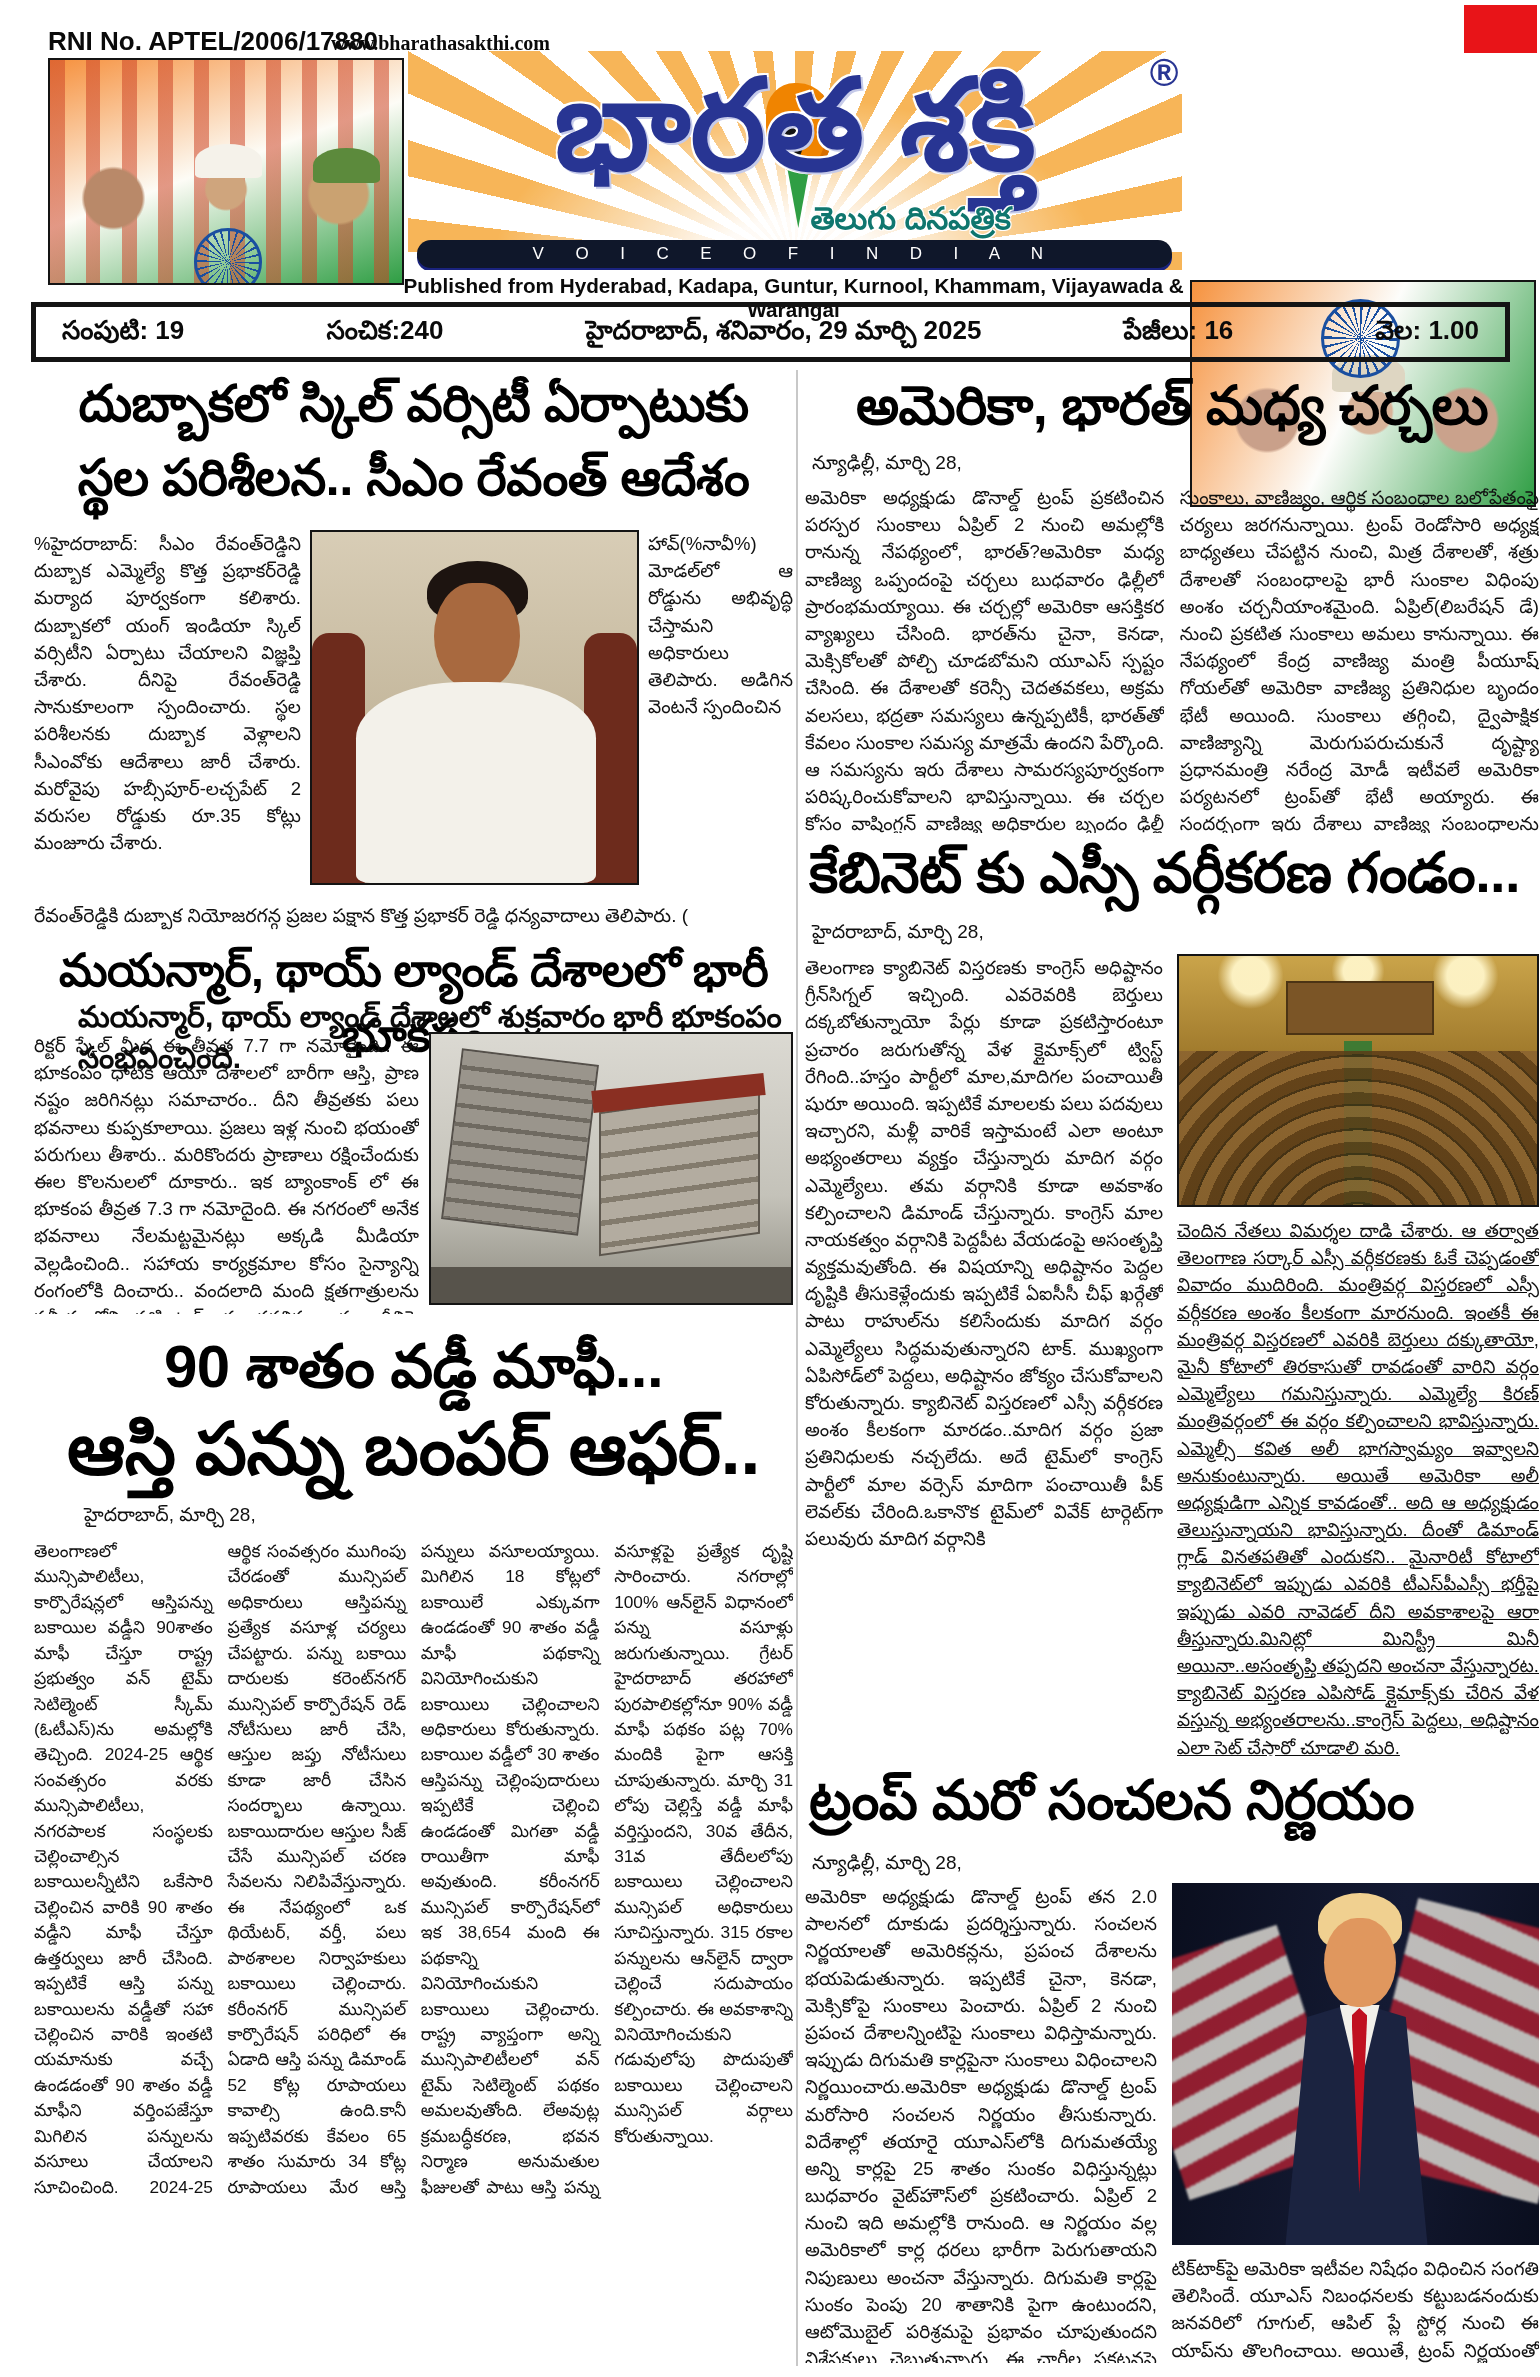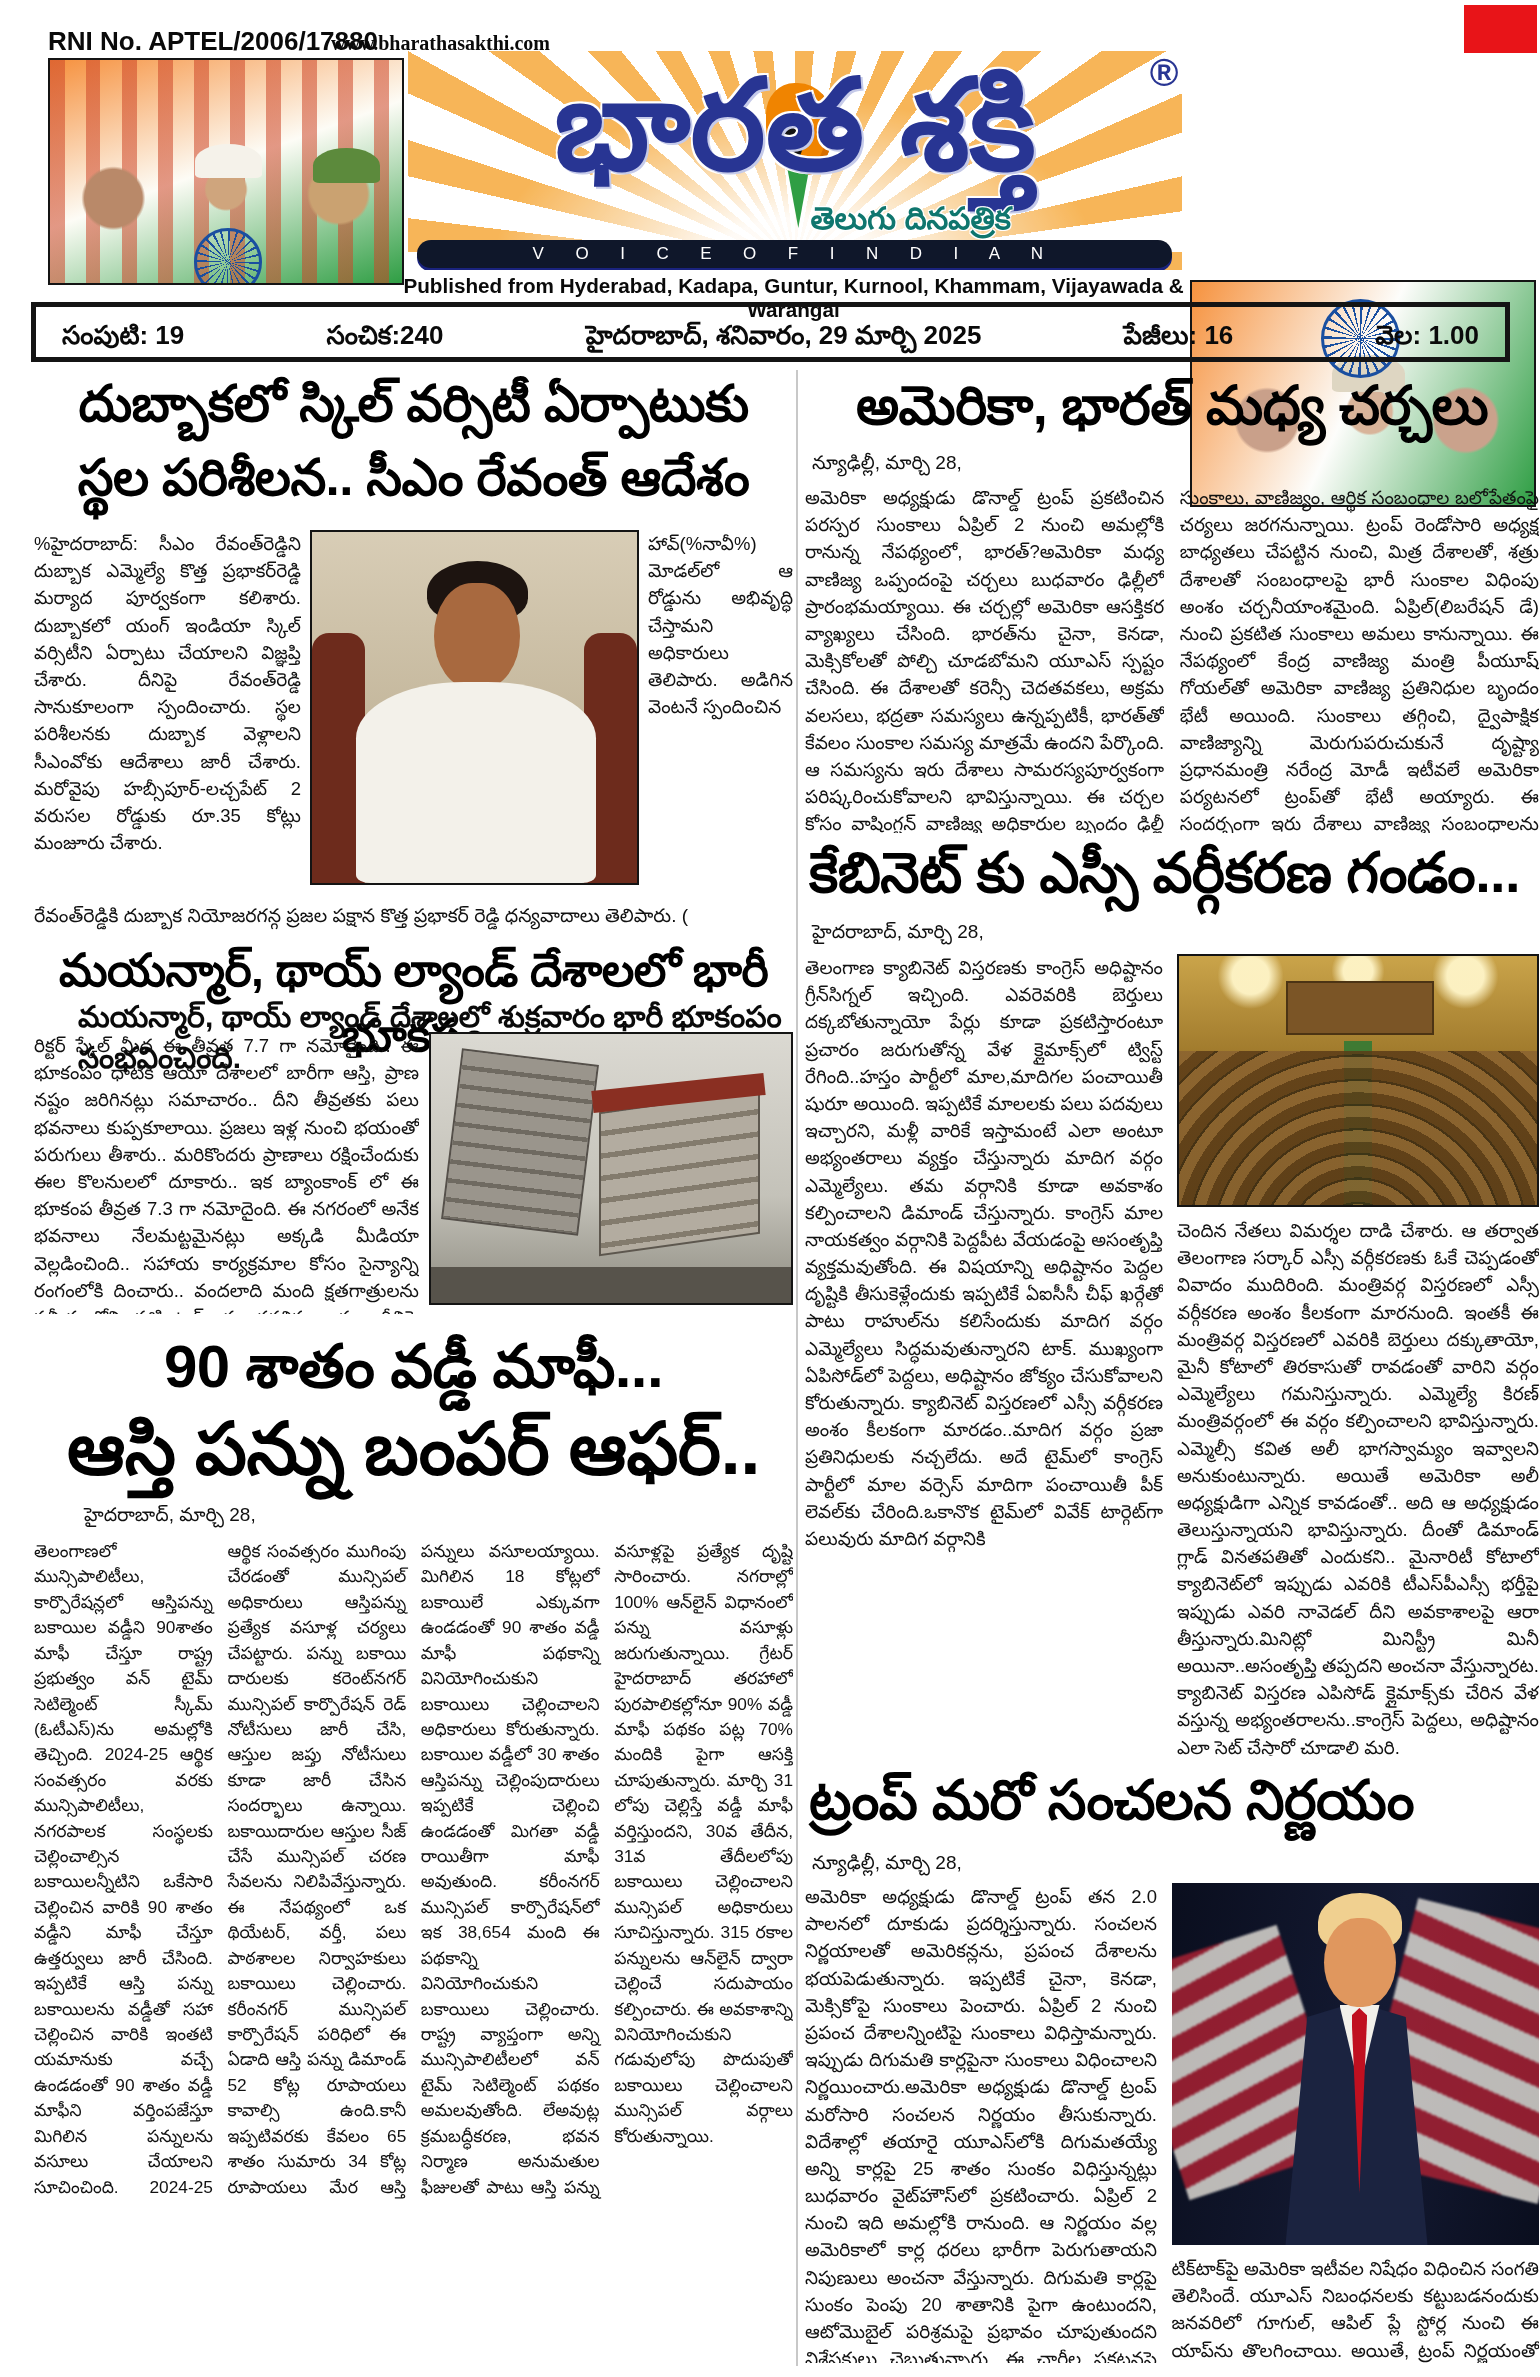--- a/index.html
+++ b/index.html
@@ -83,22 +83,22 @@
      background:repeating-linear-gradient(190deg,#b22234 0 22.4px,#e8e4dc 22.4px 45px);opacity:.8;filter:blur(1.1px);}
   .tr-hair{position:absolute;left:146px;top:10px;width:84px;height:58px;background:#f0d090;border-radius:55% 55% 40% 40%;}
   .tr-face{position:absolute;left:152px;top:35px;width:72px;height:89px;background:#e0975e;border-radius:46%/50%;}
   .tr-suit{position:absolute;left:73px;top:119px;width:224px;height:250px;background:#1b2340;
      clip-path:polygon(18% 100%,28% 6%,50% 0,72% 6%,82% 100%);}
   .tr-shirt{position:absolute;left:168px;top:122px;width:40px;height:84px;background:#f2f0ea;
      clip-path:polygon(50% 100%,0 0,100% 0);}
   .tr-tie{position:absolute;left:180px;top:125px;width:15.7px;height:185px;background:#c01020;
      clip-path:polygon(50% 100%,0 4%,50% 0,100% 4%);}
   .divider-v{background:#c8c8c8;}
-  .dateline-box{border:5px solid #141414;display:flex;align-items:flex-end;justify-content:space-between;
-     padding:0 26px;box-sizing:border-box;}
+  .dateline-box{border:5px solid #141414;display:flex;align-items:flex-start;justify-content:space-between;
+     padding:8px 26px;box-sizing:border-box;}
   .dateline-box span{font-size:26px;font-weight:bold;}
 </style>
 </head>
 <body>
 
 <div class="page">
 
   <div class="abs b" style="left:48px;top:26px;font-size:26px;">RNI No. APTEL/2006/17880</div>
   <div class="abs b" style="left:331px;top:32px;font-size:20px;font-family:'Liberation Serif',serif;">www.bharathasakthi.com</div>
   <div class="abs redbox" style="left:1464px;top:4.5px;width:73px;height:48px;"></div>
@@ -175,21 +175,21 @@
   <div class="abs dl" style="left:812px;top:452px;">న్యూఢిల్లీ, మార్చి 28,</div>
   <div class="abs" style="left:805px;top:484px;width:734px;height:349px;display:flex;gap:15.7px;overflow:hidden;">
     <div class="telugu-body" style="flex:1;overflow:hidden;">అమెరికా అధ్యక్షుడు డొనాల్డ్ ట్రంప్ ప్రకటించిన పరస్పర సుంకాలు ఏప్రిల్ 2 నుంచి అమల్లోకి రానున్న నేపథ్యంలో, భారత్?అమెరికా మధ్య వాణిజ్య ఒప్పందంపై చర్చలు బుధవారం ఢిల్లీలో ప్రారంభమయ్యాయి. ఈ చర్చల్లో అమెరికా ఆసక్తికర వ్యాఖ్యలు చేసింది. భారత్‌ను చైనా, కెనడా, మెక్సికోలతో పోల్చి చూడబోమని యూఎస్ స్పష్టం చేసింది. ఈ దేశాలతో కరెన్సీ చెదతవకలు, అక్రమ వలసలు, భద్రతా సమస్యలు ఉన్నప్పటికీ, భారత్‌తో కేవలం సుంకాల సమస్య మాత్రమే ఉందని పేర్కొంది. ఆ సమస్యను ఇరు దేశాలు సామరస్యపూర్వకంగా పరిష్కరించుకోవాలని భావిస్తున్నాయి. ఈ చర్చల కోసం వాషింగ్టన్‌ వాణిజ్య అధికారుల బృందం ఢిల్లీ చేరుకుంది. శుక్రవారం నాటికి ఇరుపక్షాలు ఒక ఒప్పందానికి వచ్చే అవకాశం ఉంది. ఈ ఒప్పందం వల్ల ఇరు దేశాల సంబంధాలు మరింత బలపడతాయని, సంక్షిప్తంగా ఉంటుందని అధికారులు ఆశాభావ వ్యక్తం చేస్తున్నారు. ఇదే సమయంలో, కేంద్ర వాణిజ్య మంత్రి పీయూష్ గోయల్ ఏప్రిల్‌లో వాషింగ్టన్‌కు పర్యటించనున్నారు. ఈ పర్యటనలో</div>
     <div class="telugu-body" style="flex:1;overflow:hidden;">సుంకాలు, వాణిజ్యం, ఆర్థిక సంబంధాల బలోపేతంపై చర్యలు జరగనున్నాయి. ట్రంప్ రెండోసారి అధ్యక్ష బాధ్యతలు చేపట్టిన నుంచి, మిత్ర దేశాలతో, శత్రు దేశాలతో సంబంధాలపై భారీ సుంకాల విధింపు అంశం చర్చనీయాంశమైంది. ఏప్రిల్‌(లిబరేషన్ డే) నుంచి ప్రకటిత సుంకాలు అమలు కానున్నాయి. ఈ నేపథ్యంలో కేంద్ర వాణిజ్య మంత్రి పీయూష్ గోయల్‌తో అమెరికా వాణిజ్య ప్రతినిధుల బృందం భేటీ అయింది. సుంకాలు తగ్గించి, ద్వైపాక్షిక వాణిజ్యాన్ని మెరుగుపరుచుకునే దృష్ట్యా ప్రధానమంత్రి నరేంద్ర మోడీ ఇటీవలే అమెరికా పర్యటనలో ట్రంప్‌తో భేటీ అయ్యారు. ఈ సందర్భంగా ఇరు దేశాలు వాణిజ్య సంబంధాలను మరింత బలోపేతం చేసే దిశగా అడుగులు వేస్తున్నాయి.</div>
   </div>
 
   <div class="abs headline" style="left:809px;top:840px;width:730px;font-size:56px;">కేబినెట్ కు ఎస్సీ వర్గీకరణ గండం...</div>
   <div class="abs dl" style="left:812px;top:921px;">హైదరాబాద్, మార్చి 28,</div>
   <div class="abs" style="left:805px;top:954px;width:734px;height:802px;display:flex;gap:14px;overflow:hidden;">
     <div class="telugu-body" style="width:358px;overflow:hidden;">తెలంగాణ క్యాబినెట్ విస్తరణకు కాంగ్రెస్ అధిష్టానం గ్రీన్‌సిగ్నల్ ఇచ్చింది. ఎవరెవరికి బెర్తులు దక్కబోతున్నాయో పేర్లు కూడా ప్రకటిస్తారంటూ ప్రచారం జరుగుతోన్న వేళ క్లైమాక్స్‌లో ట్విస్ట్ రేగింది..హస్తం పార్టీలో మాల,మాదిగల పంచాయితీ షురూ అయింది. ఇప్పటికే మాలలకు పలు పదవులు ఇచ్చారని, మళ్లీ వారికే ఇస్తామంటే ఎలా అంటూ అభ్యంతరాలు వ్యక్తం చేస్తున్నారు మాదిగ వర్గం ఎమ్మెల్యేలు. తమ వర్గానికి కూడా అవకాశం కల్పించాలని డిమాండ్ చేస్తున్నారు. కాంగ్రెస్ మాల నాయకత్వం వర్గానికి పెద్దపీట వేయడంపై అసంతృప్తి వ్యక్తమవుతోంది. ఈ విషయాన్ని అధిష్టానం పెద్దల దృష్టికి తీసుకెళ్లేందుకు ఇప్పటికే ఏఐసీసీ చీఫ్ ఖర్గేతో పాటు రాహుల్‌ను కలిసేందుకు మాదిగ వర్గం ఎమ్మెల్యేలు సిద్ధమవుతున్నారని టాక్. ముఖ్యంగా ఏపిసోడ్‌లో పెద్దలు, అధిష్టానం జోక్యం చేసుకోవాలని కోరుతున్నారు. క్యాబినెట్ విస్తరణలో ఎస్సీ వర్గీకరణ అంశం కీలకంగా మారడం..మాదిగ వర్గం ప్రజా ప్రతినిధులకు నచ్చలేదు. అదే టైమ్‌లో కాంగ్రెస్ పార్టీలో మాల వర్సెస్ మాదిగా పంచాయితీ పీక్ లెవల్‌కు చేరింది.ఒకానొక టైమ్‌లో వివేక్ టార్గెట్‌గా పలువురు మాదిగ వర్గానికి</div>
-    <div style="flex:1;overflow:hidden;">
+    <div style="flex:1;overflow:hidden;text-decoration:underline;">
       <div class="photo asm-photo" style="width:100%;height:253px;">
         <div class="asm-dais"></div>
         <div class="asm-floor"></div>
         <div class="asm-benches"></div>
       </div>
       <div class="telugu-body" style="margin-top:10px;overflow:hidden;">చెందిన నేతలు విమర్శల దాడి చేశారు. ఆ తర్వాత తెలంగాణ సర్కార్ ఎస్సీ వర్గీకరణకు ఓకే చెప్పడంతో వివాదం ముదిరింది. మంత్రివర్గ విస్తరణలో ఎస్సీ వర్గీకరణ అంశం కీలకంగా మారనుంది. ఇంతకీ ఈ మంత్రివర్గ విస్తరణలో ఎవరికి బెర్తులు దక్కుతాయో, మైనీ కోటాలో తిరకాసుతో రావడంతో వారిని వర్గం ఎమ్మెల్యేలు గమనిస్తున్నారు. ఎమ్మెల్యే కిరణ్ మంత్రివర్గంలో ఈ వర్గం కల్పించాలని భావిస్తున్నారు. ఎమ్మెల్సీ కవిత అలీ భాగస్వామ్యం ఇవ్వాలని అనుకుంటున్నారు. అయితే అమెరికా అలీ అధ్యక్షుడిగా ఎన్నిక కావడంతో.. అది ఆ అధ్యక్షుడం తెలుస్తున్నాయని భావిస్తున్నారు. దీంతో డిమాండ్ గ్లాడ్ వినతపతితో ఎందుకని.. మైనారిటీ కోటాలో క్యాబినెట్‌లో ఇప్పుడు ఎవరికి టీఎస్‌పీఎస్సీ భర్తీపై ఇప్పుడు ఎవరి నావెడల్ దీని అవకాశాలపై ఆరా తీస్తున్నారు.మినిట్లో మినిస్ట్రీ మినీ అయినా..అసంతృప్తి తప్పదని అంచనా వేస్తున్నారట. క్యాబినెట్ విస్తరణ ఎపిసోడ్ క్లైమాక్స్‌కు చేరిన వేళ వస్తున్న అభ్యంతరాలను..కాంగ్రెస్ పెద్దలు, అధిష్టానం ఎలా సెట్ చేస్తారో చూడాలి మరి.</div>
     </div>
   </div>
 
   <div class="abs headline" style="left:809px;top:1768px;width:730px;font-size:55px;">ట్రంప్ మరో సంచలన నిర్ణయం</div>

